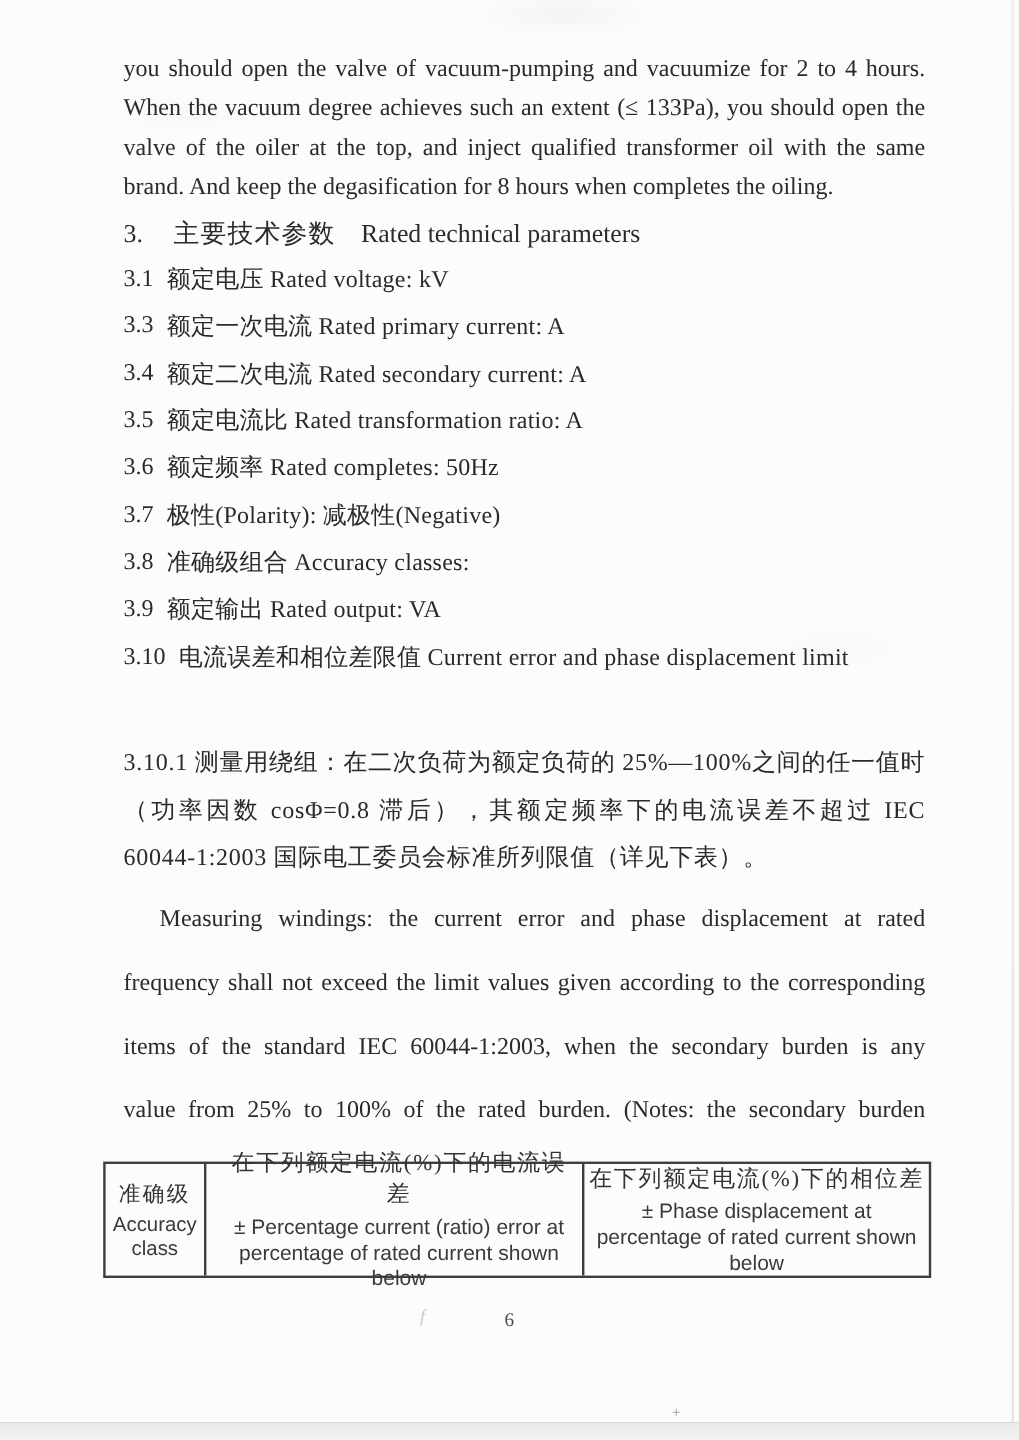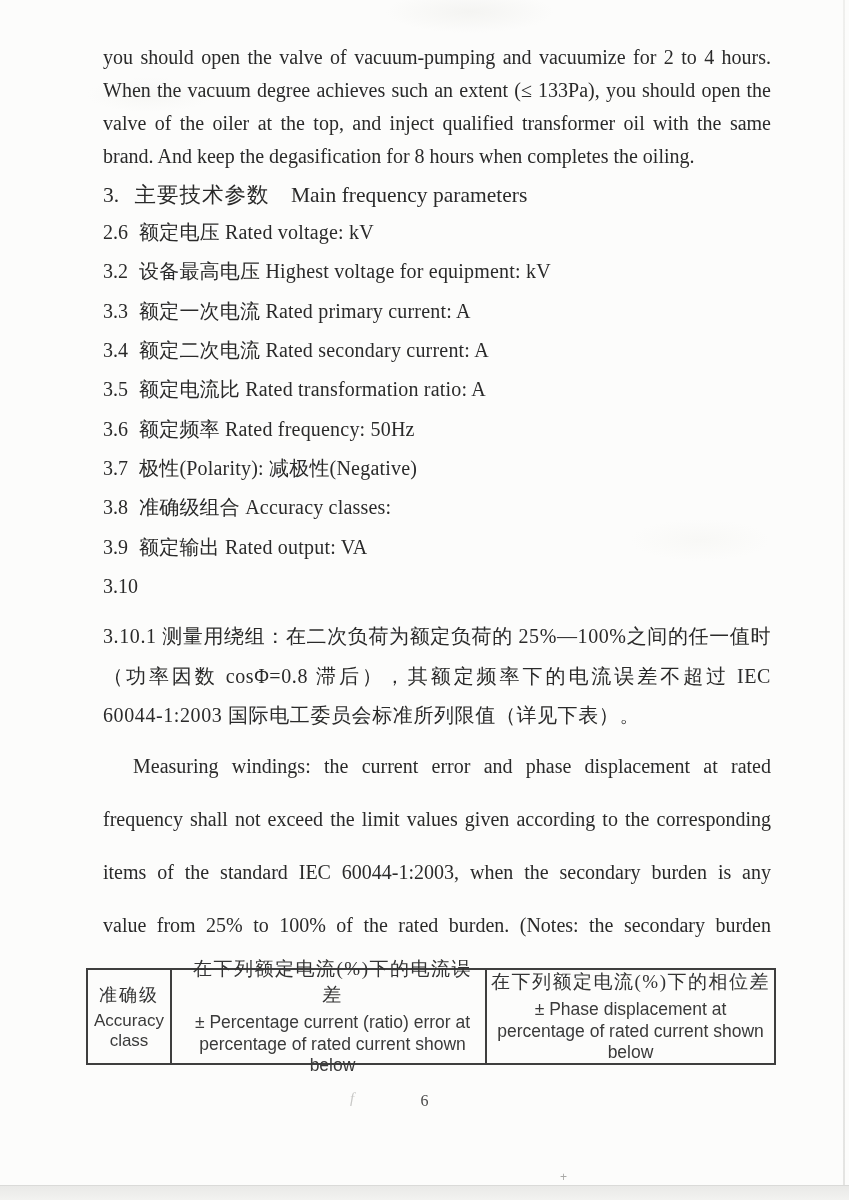--- a/index.html
+++ b/index.html
@@ -22,21 +22,21 @@
     text-align:justify;
     text-align-last:left;
     color:#2a2a2a;
   }
   .intro{top:41px;line-height:33px;}
   .heading{
     position:absolute;left:103px;top:178px;margin:0;
     font-size:21.5px;font-weight:normal;line-height:34px;
     white-space:nowrap;
   }
-  .heading .zh{margin-left:10px;letter-spacing:1px;text-align:center;}
+  .heading .zh{margin-left:20px;letter-spacing:1px;text-align:center;}
   .heading .en{margin-left:16px;}
   .params{position:absolute;left:103px;top:213px;width:690px;}
   .param{height:39.3px;display:flex;align-items:center;font-size:20px;}
   .param .pnum{margin-right:11px;}
   .param .plabel{letter-spacing:0.2px;}
   .clause{top:617px;line-height:39.5px;letter-spacing:0.6px;}
   .measuring{top:740px;line-height:53px;text-indent:30px;word-spacing:2px;}
   .ptable{
     position:absolute;left:86px;top:968px;
     width:690px;height:97px;
@@ -83,62 +83,59 @@
 </head>
 <body>
 
 <div class="page">
 
   <p class="para intro">you should open the valve of vacuum-pumping and vacuumize for 2 to 4 hours. When the vacuum degree achieves such an extent (≤ 133Pa), you should open the valve of the oiler at the top, and inject qualified transformer oil with the same brand. And keep the degasification for 8 hours when completes the oiling.</p>
 
   <h2 class="heading">
     <span>3.</span>
     <span class="zh">主要技术参数</span>
-    <span class="en">Main frequency parameters</span>
+    <span class="en">Rated technical parameters</span>
   </h2>
 
   <div class="params">
     <div class="param">
-      <span class="pnum">2.6</span>
+      <span class="pnum">3.1</span>
       <span class="plabel">额定电压 Rated voltage: kV</span>
-    </div>
-    <div class="param">
-      <span class="pnum">3.2</span>
-      <span class="plabel">设备最高电压 Highest voltage for equipment: kV</span>
     </div>
     <div class="param">
       <span class="pnum">3.3</span>
       <span class="plabel">额定一次电流  Rated primary current: A</span>
     </div>
     <div class="param">
       <span class="pnum">3.4</span>
       <span class="plabel">额定二次电流 Rated secondary current: A</span>
     </div>
     <div class="param">
       <span class="pnum">3.5</span>
       <span class="plabel">额定电流比  Rated transformation ratio: A</span>
     </div>
     <div class="param">
       <span class="pnum">3.6</span>
-      <span class="plabel">额定频率  Rated frequency: 50Hz</span>
+      <span class="plabel">额定频率  Rated completes: 50Hz</span>
     </div>
     <div class="param">
       <span class="pnum">3.7</span>
       <span class="plabel">极性(Polarity): 减极性(Negative)</span>
     </div>
     <div class="param">
       <span class="pnum">3.8</span>
       <span class="plabel">准确级组合  Accuracy classes:</span>
     </div>
     <div class="param">
       <span class="pnum">3.9</span>
       <span class="plabel">额定输出 Rated output: VA</span>
     </div>
     <div class="param">
       <span class="pnum">3.10</span>
+      <span class="plabel">电流误差和相位差限值 Current error and phase displacement limit</span>
     </div>
   </div>
 
   <p class="para clause">3.10.1 测量用绕组：在二次负荷为额定负荷的 25%—100%之间的任一值时（功率因数 cosΦ=0.8 滞后），其额定频率下的电流误差不超过 IEC 60044-1:2003 国际电工委员会标准所列限值（详见下表）。</p>
 
   <p class="para measuring">Measuring windings: the current error and phase displacement at rated frequency shall not exceed the limit values given according to the corresponding items of the standard IEC 60044-1:2003, when the secondary burden is any value from 25% to 100% of the rated burden. (Notes: the secondary burden used for test purpose shall have a power-factor of 0.8 lagging) (Details in the following sheet)</p>
 
   <div class="ptable">
     <div class="tcell c1">
       <div class="tzh">准确级</div>

